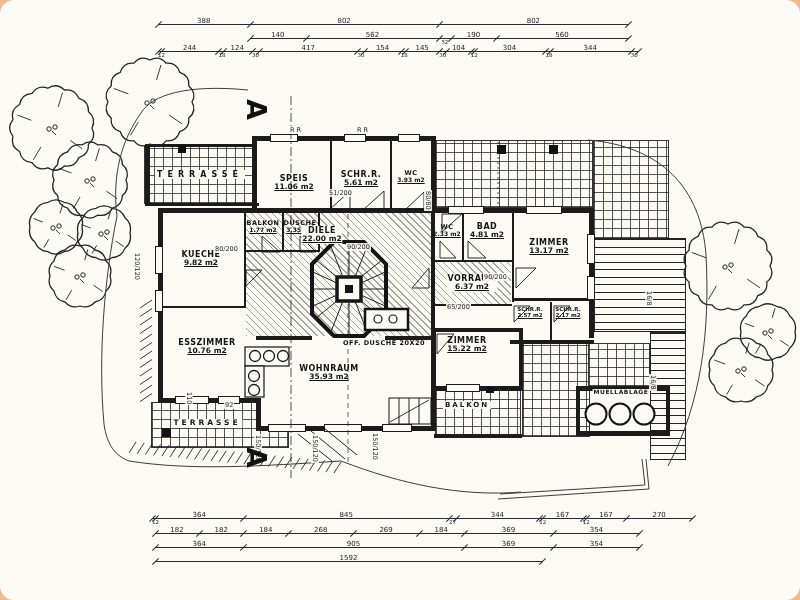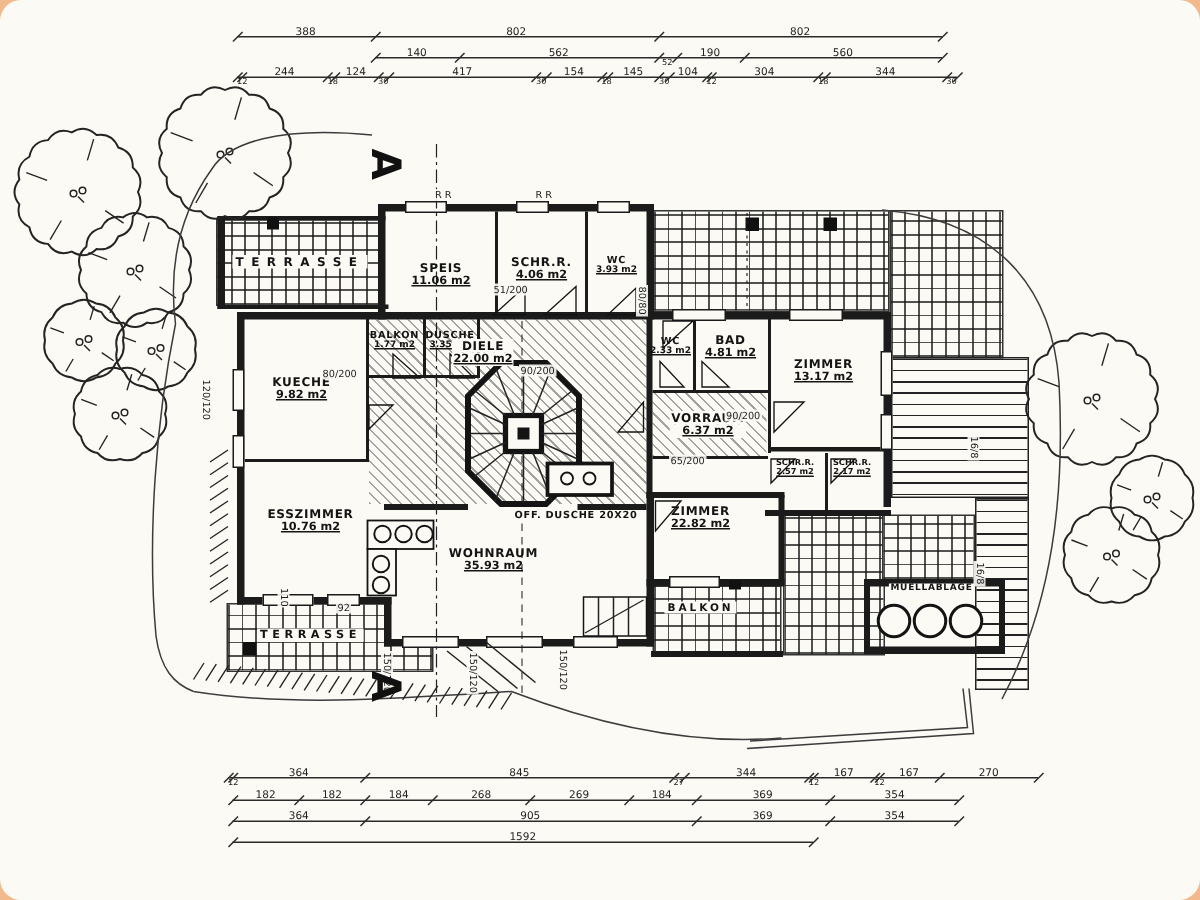--- a/index.html
+++ b/index.html
@@ -321,21 +321,21 @@
   <div id="labels">
       <div class="room-label spread" style="left: 200px; top: 170px;">
         <div class="rl-name">TERRASSE</div>
       </div>
       <div class="room-label" style="left: 294px; top: 174px;">
         <div class="rl-name">SPEIS</div>
         <div class="rl-area">11.06 m2</div>
       </div>
       <div class="room-label" style="left: 361px; top: 170px;">
         <div class="rl-name">SCHR.R.</div>
-        <div class="rl-area">4.06 m2</div>
+        <div class="rl-area">5.61 m2</div>
       </div>
       <div class="room-label sm" style="left: 411px; top: 170px;">
         <div class="rl-name">WC</div>
         <div class="rl-area">3.93 m2</div>
       </div>
       <div class="room-label" style="left: 201px; top: 250px;">
         <div class="rl-name">KUECHE</div>
         <div class="rl-area">9.82 m2</div>
       </div>
       <div class="room-label sm" style="left: 263px; top: 220px;">
@@ -369,21 +369,21 @@
       <div class="room-label xs" style="left: 530px; top: 306px;">
         <div class="rl-name">SCHR.R.</div>
         <div class="rl-area">2.57 m2</div>
       </div>
       <div class="room-label xs" style="left: 568px; top: 306px;">
         <div class="rl-name">SCHR.R.</div>
         <div class="rl-area">2.17 m2</div>
       </div>
       <div class="room-label" style="left: 467px; top: 336px;">
         <div class="rl-name">ZIMMER</div>
-        <div class="rl-area">22.82 m2</div>
+        <div class="rl-area">15.22 m2</div>
       </div>
       <div class="room-label" style="left: 207px; top: 338px;">
         <div class="rl-name">ESSZIMMER</div>
         <div class="rl-area">10.76 m2</div>
       </div>
       <div class="room-label" style="left: 329px; top: 364px;">
         <div class="rl-name">WOHNRAUM</div>
         <div class="rl-area">35.93 m2</div>
       </div>
       <div class="room-label one" style="left: 384px; top: 340px;">

